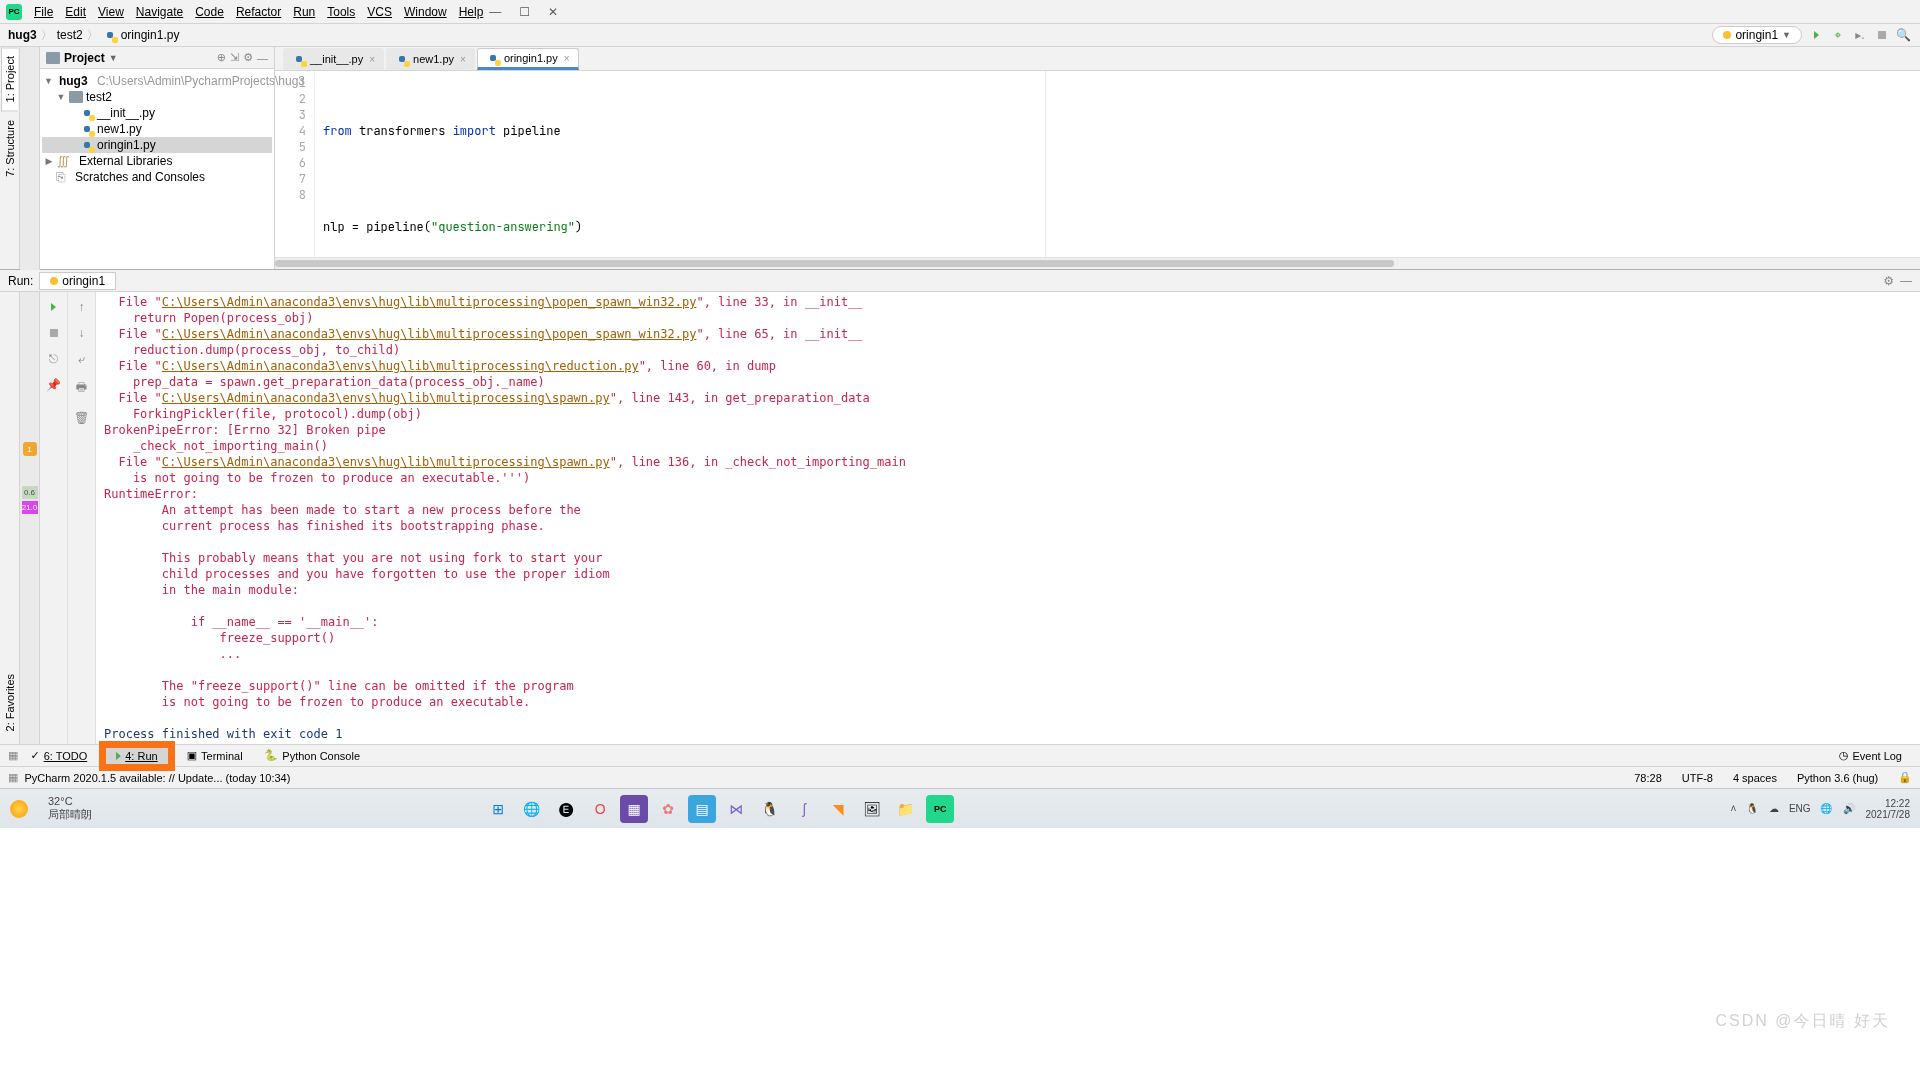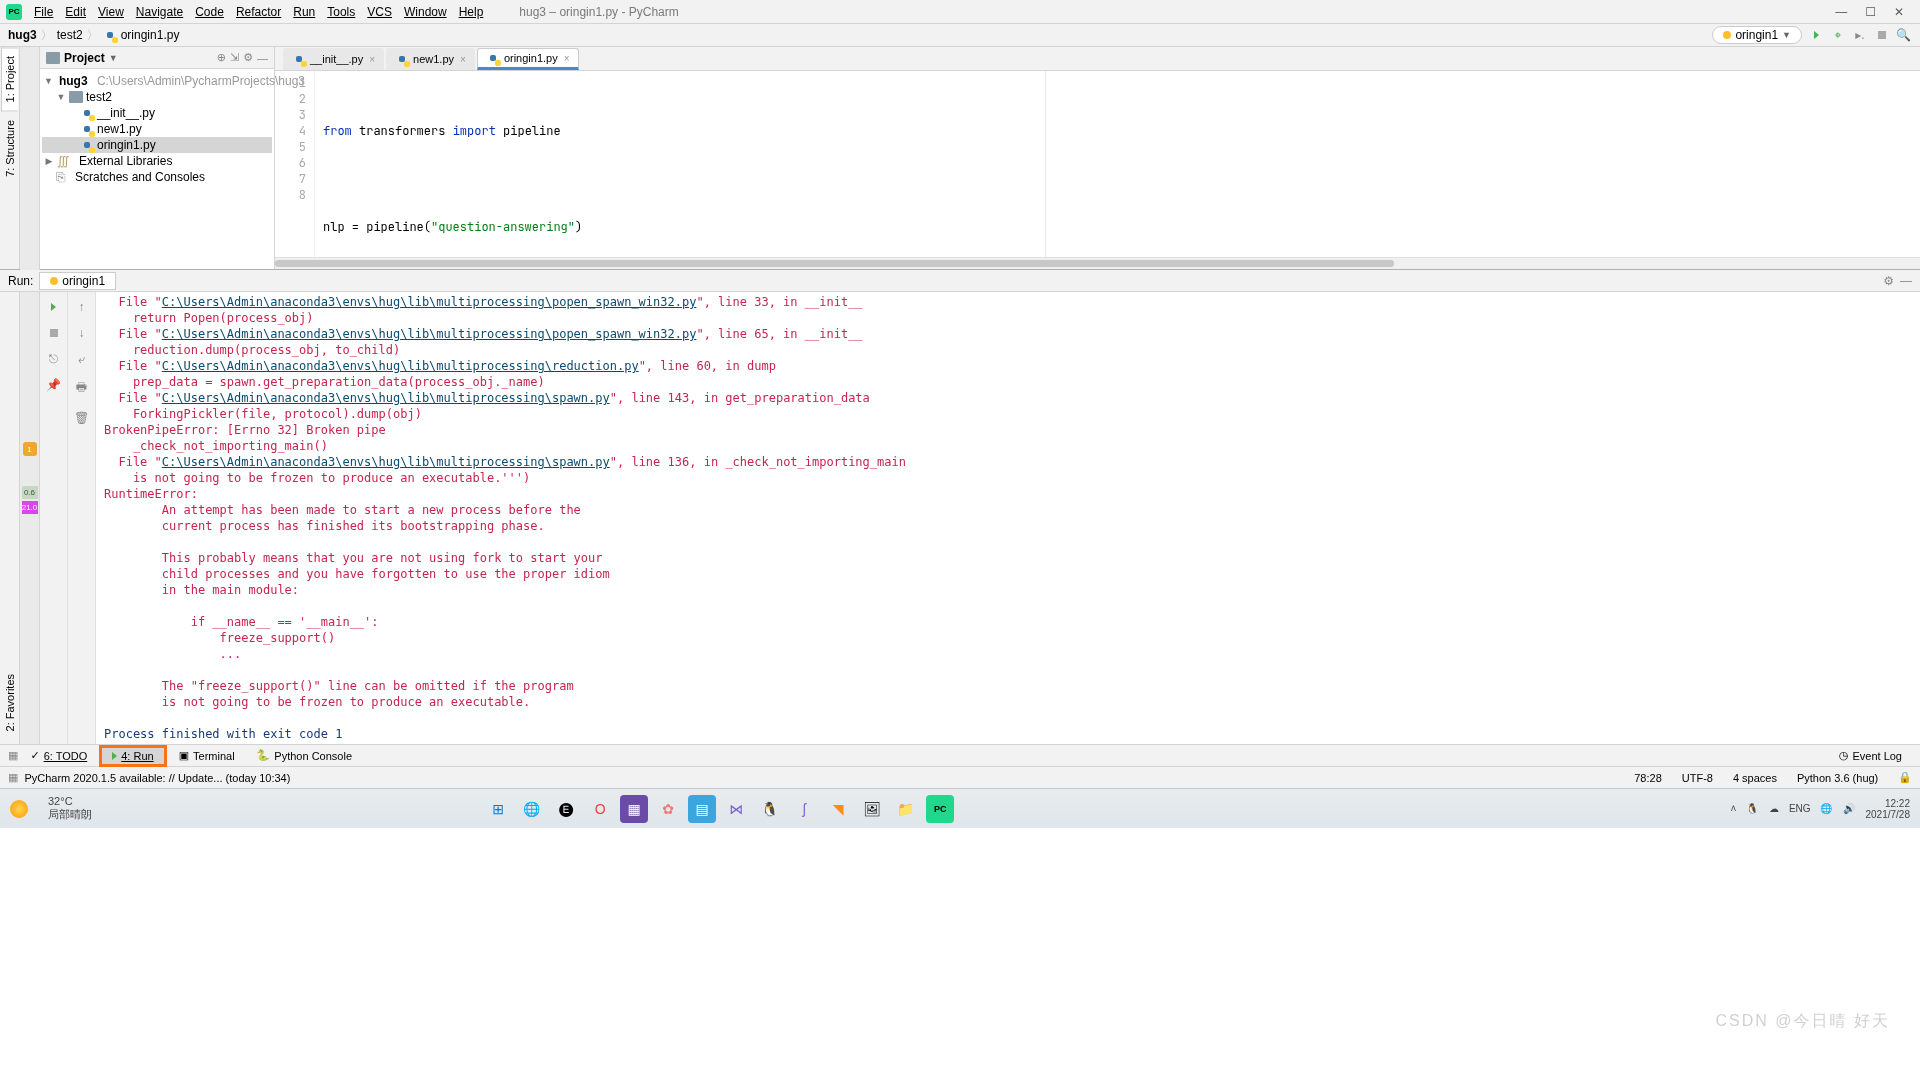--- a/index.html
+++ b/index.html
@@ -52,27 +52,27 @@
 .scroll-h { height: 12px; background: #f0f0f0; border-top:1px solid #e0e0e0; position:relative;}
 .scroll-h::after { content:""; position:absolute; left:0; width:68%; top:2px; bottom:2px; background:#c8c8c8; border-radius:3px;}
 .run-pane { border-top: 1px solid #b0b0b0; display: flex; flex-direction: column; height: 475px; }
 .run-header { height: 22px; background: #f2f2f2; display: flex; align-items: center; padding: 0 8px; gap: 6px; border-bottom: 1px solid #d4d4d4; }
 .run-tab { background: #fff; border: 1px solid #ccc; padding: 1px 10px; display: flex; align-items: center; gap: 4px; }
 .run-body { flex: 1; display: flex; background: #fff; overflow: hidden; }
 .run-toolbar { width: 28px; background: #f2f2f2; border-right: 1px solid #e0e0e0; display: flex; flex-direction: column; align-items: center; padding-top: 8px; gap: 12px; }
 .run-toolbar2 { width: 28px; background: #f2f2f2; border-right: 1px solid #e0e0e0; display: flex; flex-direction: column; align-items: center; padding-top: 8px; gap: 12px; }
 .console { flex: 1; font-family: Consolas, monospace; font-size: 12px; line-height: 16px; padding: 2px 8px; overflow: hidden; white-space: pre; }
 .console .err { color: #c7254e; }
-.console .link { color: #0c4a6e; text-decoration: underline; }
+.console .link { color: #a16207; text-decoration: underline; }
 .console .norm { color: #333; }
 .console .final { color: #1a3a7a; }
 .left-fav-gutter { width: 20px; background: #f2f2f2; border-right: 1px solid #d4d4d4; display: flex; flex-direction: column-reverse; align-items: center; padding-bottom:4px;}
 .bottom-tabs { height: 22px; background: #f2f2f2; border-top: 1px solid #d4d4d4; display: flex; align-items: center; padding: 0 8px; gap: 2px; font-size: 11px;}
 .btab { padding: 2px 10px; display: flex; align-items: center; gap: 4px; }
-.btab.active { background: #d5d5d5; border:3px solid #f97316;}
+.btab.active { background: #d5d5d5; border:7px solid #f97316;}
 .btab .u { text-decoration: underline; }
 .status-bar { height: 22px; background: #f2f2f2; border-top: 1px solid #d4d4d4; display: flex; align-items: center; padding: 0 8px; font-size: 11px; }
 .status-bar .left { flex: 1; display: flex; align-items: center; gap: 6px; }
 .status-bar .right { display: flex; align-items: center; gap: 20px; }
 .taskbar { height: 40px; background: linear-gradient(#e8ecef,#dfe5ea); border-top: 1px solid #c0c8d0; display: flex; align-items: center; padding: 0 10px; gap: 8px; }
 .taskbar .tray { margin-left: auto; display: flex; align-items: center; gap: 10px; font-size: 10px; color:#444;}
 .taskbar .center-icons { display: flex; gap: 6px; margin: 0 auto;}
 .tb-icon { width: 28px; height: 28px; border-radius: 4px; display: flex; align-items: center; justify-content: center; font-size: 14px;}
 .weather { display:flex; align-items:center; gap:20px; font-size:11px; color:#444; }
 .weather .sun { width:18px; height:18px; background: radial-gradient(#ffd54f,#ff9800); border-radius:50%; position:relative;}
@@ -96,21 +96,20 @@
   <div class="menu-item"><span class="u">Edit</span></div>
   <div class="menu-item"><span class="u">View</span></div>
   <div class="menu-item"><span class="u">Navigate</span></div>
   <div class="menu-item"><span class="u">Code</span></div>
   <div class="menu-item"><span class="u">Refactor</span></div>
   <div class="menu-item"><span class="u">Run</span></div>
   <div class="menu-item"><span class="u">Tools</span></div>
   <div class="menu-item"><span class="u">VCS</span></div>
   <div class="menu-item"><span class="u">Window</span></div>
   <div class="menu-item"><span class="u">Help</span></div>
-  <div class="title-center">hug3 – oringin1.py - PyCharm</div>
   <div class="win-controls">
     <span>—</span>
     <span>☐</span>
     <span>✕</span>
   </div>
 </div>
 
 <div class="nav-row">
   <div class="nav-crumbs">
     <b>hug3</b>

